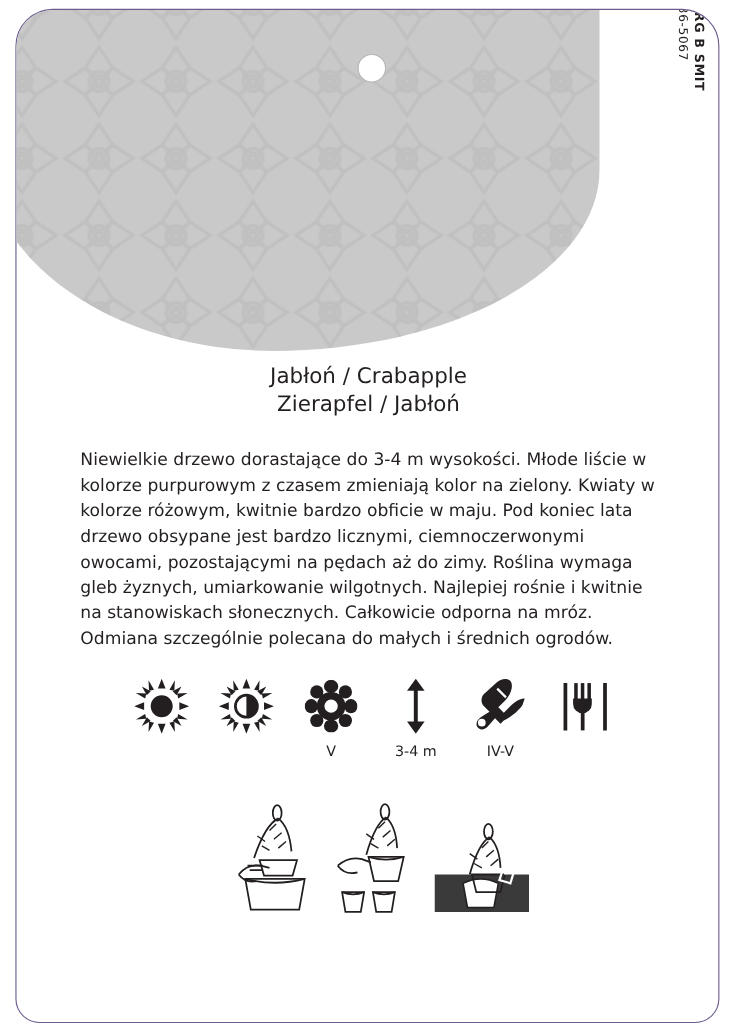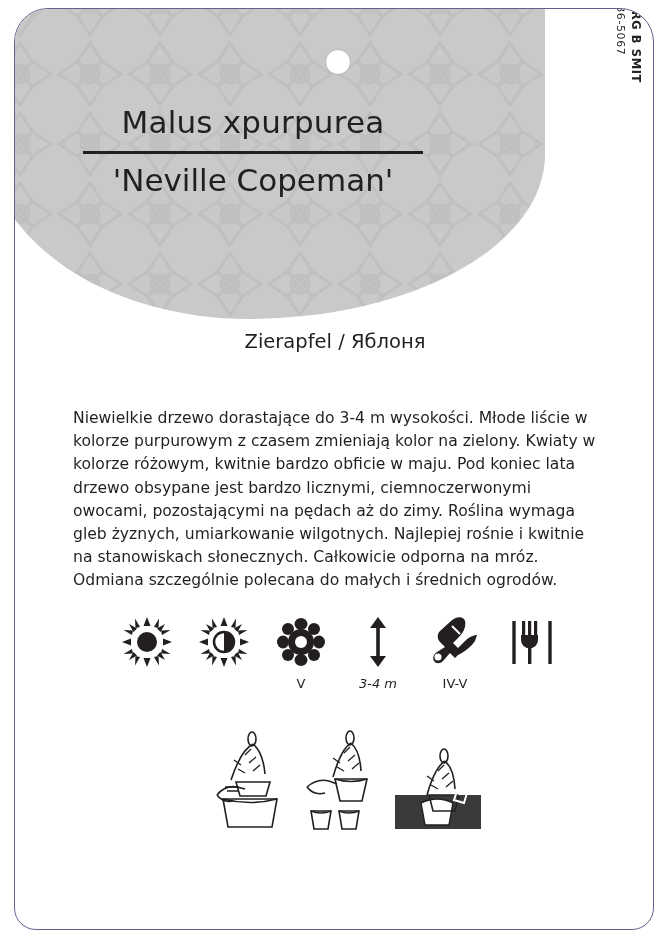--- a/index.html
+++ b/index.html
@@ -204,31 +204,27 @@
             <path d="M66 35 L48 47 L30 35 L48 23 Z"></path>
           </g>
         </pattern>
       </defs>
       <rect x="0" y="0" width="560" height="350" fill="url(#floral)"></rect>
     </svg>
   </div>
 
   <div class="hang-hole"></div>
 
-  <div class="title-block">
-    <div class="genus">Malus xpurpurea</div>
-    <div class="rule"></div>
-    <div class="cultivar">'Neville Copeman'</div>
-  </div>
 
   <div class="vcode">M43-800336-5067</div>
   <div class="vcode-brand">ELBURG B SMIT</div>
 
   <div class="common">
-    <div>Zierapfel / Яблоня</div>
+    <div>Jabłoń  / Crabapple</div>
+    <div>Zierapfel / Jabłoń</div>
   </div>
 
   <div class="desc">Niewielkie drzewo dorastające do 3-4 m wysokości. Młode liście w kolorze purpurowym z czasem zmieniają kolor na zielony. Kwiaty w kolorze różowym, kwitnie bardzo obficie w maju. Pod koniec lata drzewo obsypane jest bardzo licznymi, ciemnoczerwonymi owocami, pozostającymi na pędach aż do zimy. Roślina wymaga gleb żyznych, umiarkowanie wilgotnych. Najlepiej rośnie i kwitnie na stanowiskach słonecznych. Całkowicie odporna na mróz. Odmiana szczególnie polecana do małych i średnich ogrodów.</div>
 
   <div class="icons">
 
     <div class="icon-cell" style="left:0px;">
       <div class="glyph">
         <svg width="50" height="50" viewBox="0 0 50 50">
           <g fill="#231f20">
@@ -300,21 +296,21 @@
               <ellipse cx="37" cy="37" rx="6" ry="6"></ellipse>
             </g>
             <circle cx="24" cy="24" r="13"></circle>
             <circle cx="24" cy="24" r="6" fill="#ffffff"></circle>
           </g>
         </svg>
       </div>
       <div class="cap">V</div>
     </div>
 
-    <div class="icon-cell" style="left:231px;font-style:italic;">
+    <div class="icon-cell" style="left:231px;">
       <div class="glyph">
         <svg width="30" height="50" viewBox="0 0 30 50">
           <g fill="#231f20" stroke="#231f20">
             <rect x="13.2" y="8" width="3.6" height="34" stroke="none"></rect>
             <polygon points="15,0 23,11 7,11" stroke="none"></polygon>
             <polygon points="15,50 23,39 7,39" stroke="none"></polygon>
           </g>
         </svg>
       </div>
       <div class="cap">3-4 m</div>

